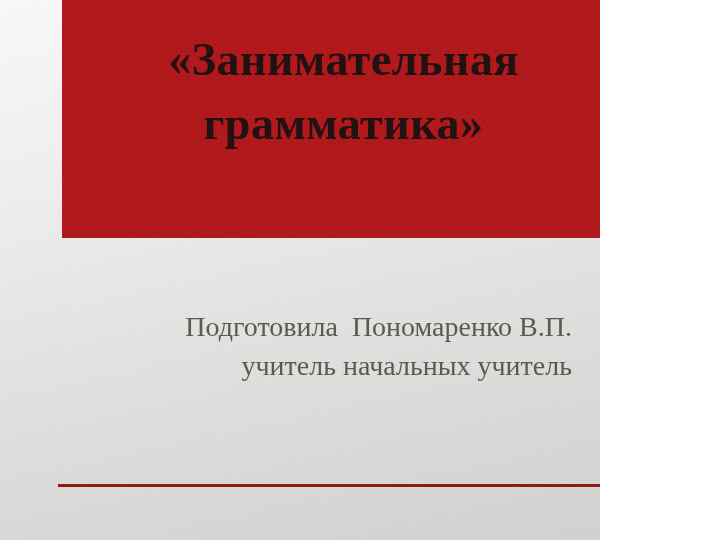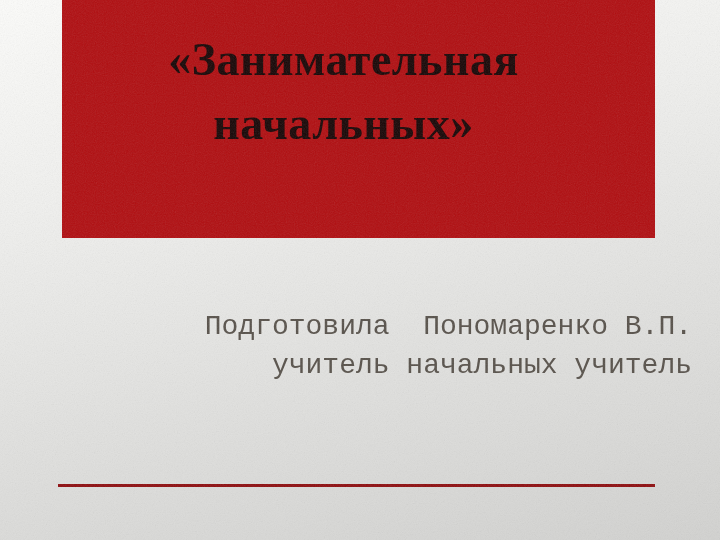--- a/index.html
+++ b/index.html
@@ -2,21 +2,21 @@
 <html style="--title_box_bg: #b00d10; --title_text: #170505; --subtitle_text: #57514a; --divider: #8e0d0f; --background_top: #fcfcfa; --background_bottom: #d2d2d0;"><head>
 <meta charset="utf-8">
 <style>
   html, body {
     margin: 0;
     padding: 0;
     font-family: "Liberation Serif", "DejaVu Serif", serif;
   }
   .slide {
     position: relative;
-    width: 720px;
+    width: 600px;
     height: 540px;
     overflow: hidden;
     background: linear-gradient(168deg, #fcfcfa 0%, #f1f1ef 30%, #e2e2e0 62%, #d2d2d0 100%);
   }
   .title-box {
     position: absolute;
     left: 62px;
     top: 0;
     width: 593px;
     height: 238px;
@@ -38,21 +38,20 @@
   .title-line { display: block; }
   .subtitle {
     position: absolute;
     top: 307px;
     right: 28px;
     text-align: right;
     font-size: 28px;
     line-height: 39px;
     color: var(--subtitle_text, #57514a);
     z-index: 1;
-    font-family: Liberation Mono, monospace;
   }
   .sub-line {
     white-space: pre-wrap; 
   }
   .divider {
     position: absolute;
     left: 58px;
     top: 484px;
     width: 597px;
     height: 3px;
@@ -69,21 +68,21 @@
   }
 </style>
 </head>
 <body>
 
 <div class="slide">
 
   <div class="title-box">
     <div class="title-text">
       <span class="title-line">«Занимательная</span>
-      <span class="title-line">начальных»</span>
+      <span class="title-line">грамматика»</span>
     </div>
   </div>
 
   <div class="subtitle">
     <div class="sub-line">Подготовила  Пономаренко В.П.</div>
     <div class="sub-line">учитель начальных учитель</div>
   </div>
 
   <div class="divider"></div>
 

